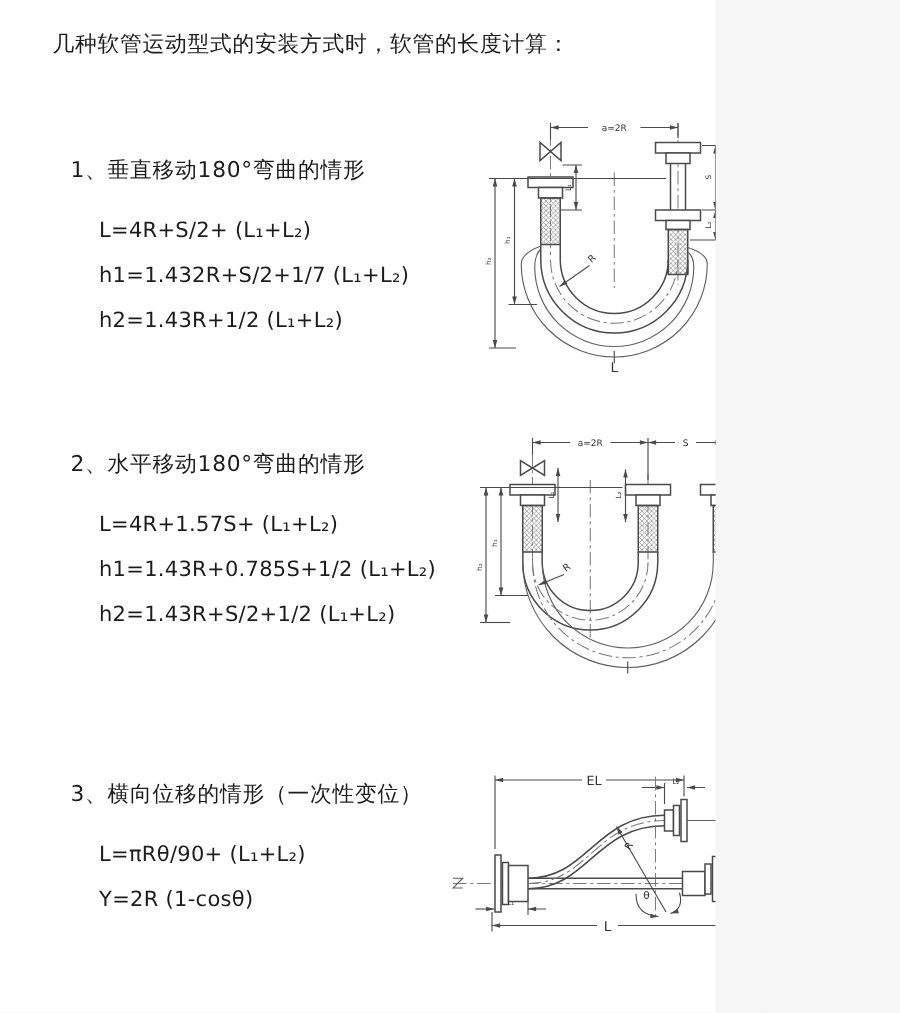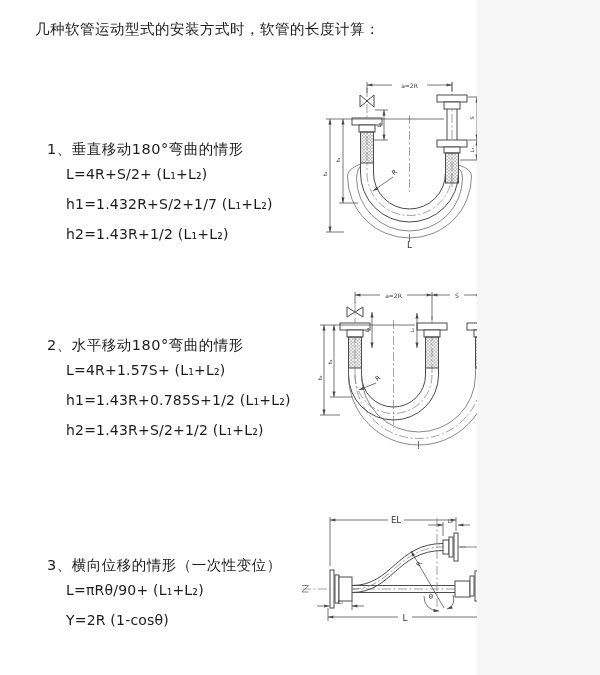--- a/index.html
+++ b/index.html
@@ -1,21 +1,21 @@
 <!DOCTYPE html>
 <html><head>
 <meta charset="utf-8">
 <style>
   html,body{margin:0;padding:0;background:#f6f6f6;}
   .page{position:relative;width:477px;height:675px;background:#ffffff;overflow:hidden;
         font-family:"DejaVu Sans",sans-serif;color:#1c1c1c;}
   .title{position:absolute;left:35px;top:20px;font-size:14.5px;font-weight:500;letter-spacing:.5px;}
   .section{position:absolute;}
-  .heading{font-size:14.5px;font-weight:500;letter-spacing:.5px;margin-top:36px;}
-  .formulas{padding-left:19px;}
+  .heading{font-size:14.5px;font-weight:500;letter-spacing:.5px;}
+  .formulas{padding-left:19px;margin-top:16px;}
   .formula{font-size:14px;height:30px;display:flex;align-items:center;letter-spacing:.2px;}
   #s1{left:47px;top:104px;}
   #s2{left:47px;top:300px;}
   #s3{left:47px;top:520px;}
   .diag{position:absolute;}
   #d1{left:300px;top:70px;}
   #d2{left:300px;top:280px;}
   #d3{left:300px;top:500px;}
   .ln{stroke:#4a4a4a;stroke-width:1;fill:none;}
   .thin{stroke:#606060;stroke-width:.75;fill:none;}

